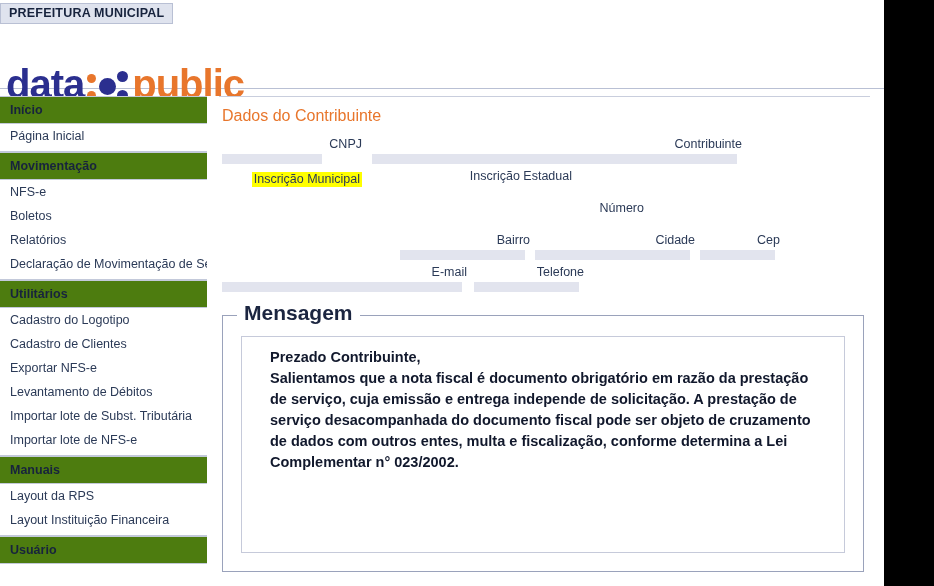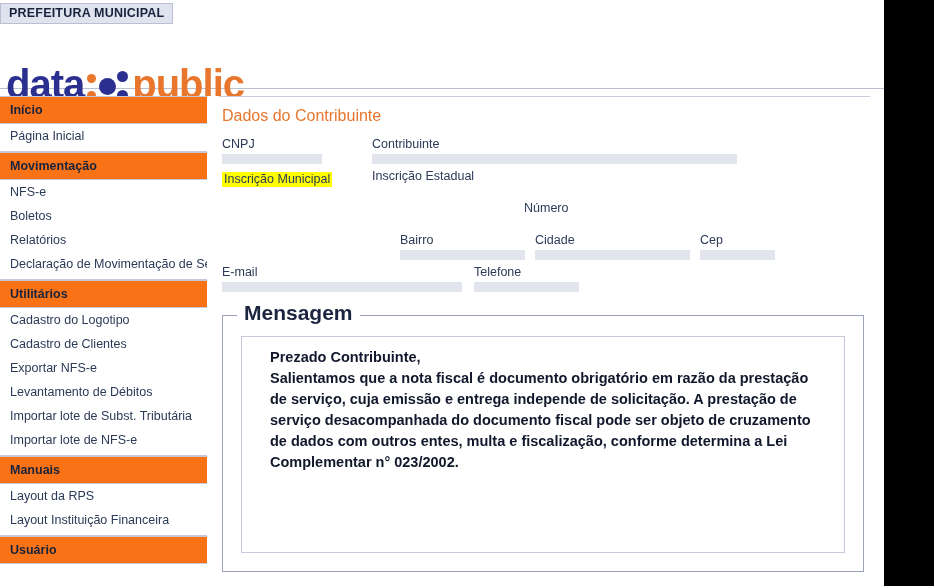--- a/index.html
+++ b/index.html
@@ -80,21 +80,21 @@
   .sidebar {
     position: absolute;
     left: 0;
     top: 96px;
     width: 207px;
     bottom: 0;
     border-right: 1px solid #b9c0d4;
     background: #ffffff;
   }
   .side-header {
-    background: #f97316;
+    background: #4d7c0f;
     border-top: 1px solid #c3c9da;
     border-bottom: 1px solid #c3c9da;
     color: #17233d;
     font-size: 12.5px;
     font-weight: bold;
     padding: 6px 0 6px 10px;
   }
   .side-link {
     display: block;
     font-size: 12.5px;
@@ -132,20 +132,21 @@
     font-weight: normal;
     margin: 0 0 12px 3px;
   }
   .form {
     position: relative;
     margin-left: 3px;
   }
   .form-row {
     position: relative;
     height: 32px;
+    text-align: right;
   }
   .fld {
     position: absolute;
     top: 0;
   }
   .fld .lbl {
     font-size: 12.5px;
     color: #2b3a57;
     display: block;
     line-height: 15px;

